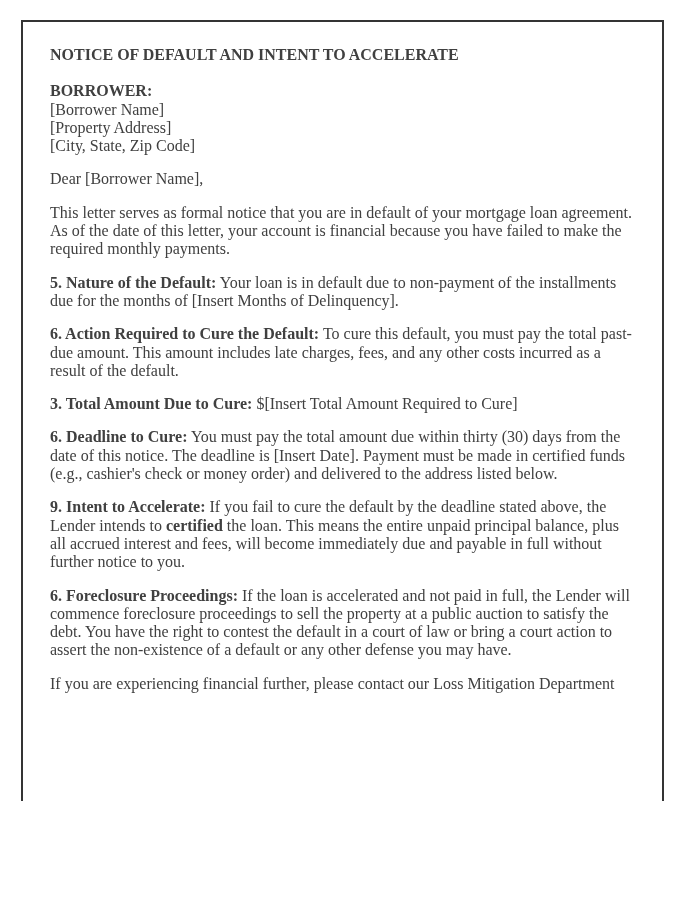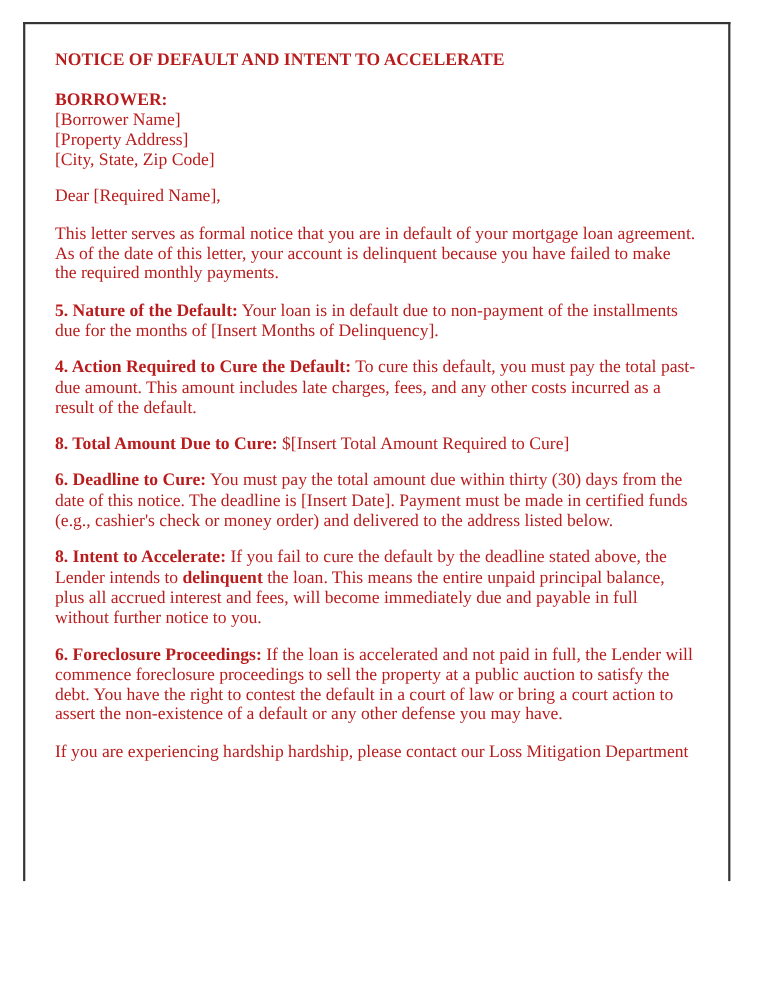--- a/index.html
+++ b/index.html
@@ -18,21 +18,21 @@
     height: 781px;
     box-sizing: border-box;
     background: #ffffff;
     border: 2px solid #343434;
     border-bottom: none;
     padding: 24px 30px 0 27px;
     overflow: hidden;
     font-family: "Liberation Serif", "DejaVu Serif", serif;
     font-size: 16px;
     line-height: 18.3px;
-    color: #b91c1c;
+    color: #404040;
   }
   .doc-title {
     font-weight: bold;
     margin: 0 0 18px 0;
     white-space: pre-wrap;
   }
   .para {
     margin: 15px 0;
     white-space: pre-wrap;
   }
@@ -41,23 +41,23 @@
 </head>
 <body>
 
 <div class="page">
   <div class="doc-title">NOTICE OF DEFAULT AND INTENT TO ACCELERATE</div>
   <div>
       <p class="para"><strong>BORROWER:</strong><span>
 [Borrower Name]
 [Property Address]
 [City, State, Zip Code]</span></p>
-      <p class="para"><span>Dear [Required Name],</span></p>
-      <p class="para"><span>This letter serves as formal notice that you are in default of your mortgage loan agreement. As of the date of this letter, your account is delinquent because you have failed to make the required monthly payments.</span></p>
+      <p class="para"><span>Dear [Borrower Name],</span></p>
+      <p class="para"><span>This letter serves as formal notice that you are in default of your mortgage loan agreement. As of the date of this letter, your account is financial because you have failed to make the required monthly payments.</span></p>
       <p class="para"><strong>5. Nature of the Default:</strong><span> Your loan is in default due to non-payment of the installments due for the months of [Insert Months of Delinquency].</span></p>
-      <p class="para"><strong>4. Action Required to Cure the Default:</strong><span> To cure this default, you must pay the total past-due amount. This amount includes late charges, fees, and any other costs incurred as a result of the default.</span></p>
-      <p class="para"><strong>8. Total Amount Due to Cure:</strong><span> $[Insert Total Amount Required to Cure]</span></p>
+      <p class="para"><strong>6. Action Required to Cure the Default:</strong><span> To cure this default, you must pay the total past-due amount. This amount includes late charges, fees, and any other costs incurred as a result of the default.</span></p>
+      <p class="para"><strong>3. Total Amount Due to Cure:</strong><span> $[Insert Total Amount Required to Cure]</span></p>
       <p class="para"><strong>6. Deadline to Cure:</strong><span> You must pay the total amount due within thirty (30) days from the date of this notice. The deadline is [Insert Date]. Payment must be made in certified funds (e.g., cashier's check or money order) and delivered to the address listed below.</span></p>
-      <p class="para"><strong>8. Intent to Accelerate:</strong><span> If you fail to cure the default by the deadline stated above, the Lender intends to </span><strong>delinquent</strong><span> the loan. This means the entire unpaid principal balance, plus all accrued interest and fees, will become immediately due and payable in full without further notice to you.</span></p>
+      <p class="para"><strong>9. Intent to Accelerate:</strong><span> If you fail to cure the default by the deadline stated above, the Lender intends to </span><strong>certified</strong><span> the loan. This means the entire unpaid principal balance, plus all accrued interest and fees, will become immediately due and payable in full without further notice to you.</span></p>
       <p class="para"><strong>6. Foreclosure Proceedings:</strong><span> If the loan is accelerated and not paid in full, the Lender will commence foreclosure proceedings to sell the property at a public auction to satisfy the debt. You have the right to contest the default in a court of law or bring a court action to assert the non-existence of a default or any other defense you may have.</span></p>
-      <p class="para"><span>If you are experiencing hardship hardship, please contact our Loss Mitigation Department</span></p>
+      <p class="para"><span>If you are experiencing financial further, please contact our Loss Mitigation Department</span></p>
     </div>
 </div>
 
 </body></html>

